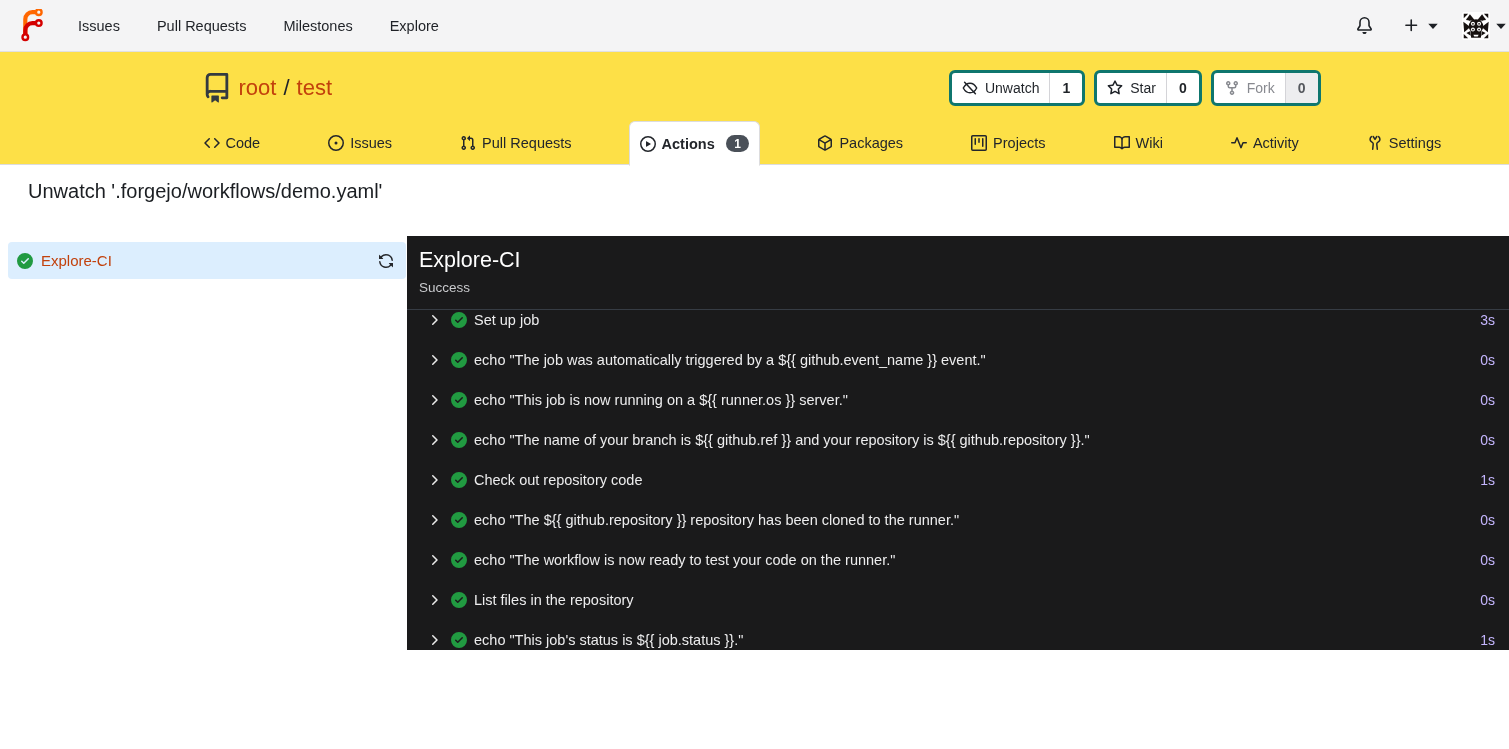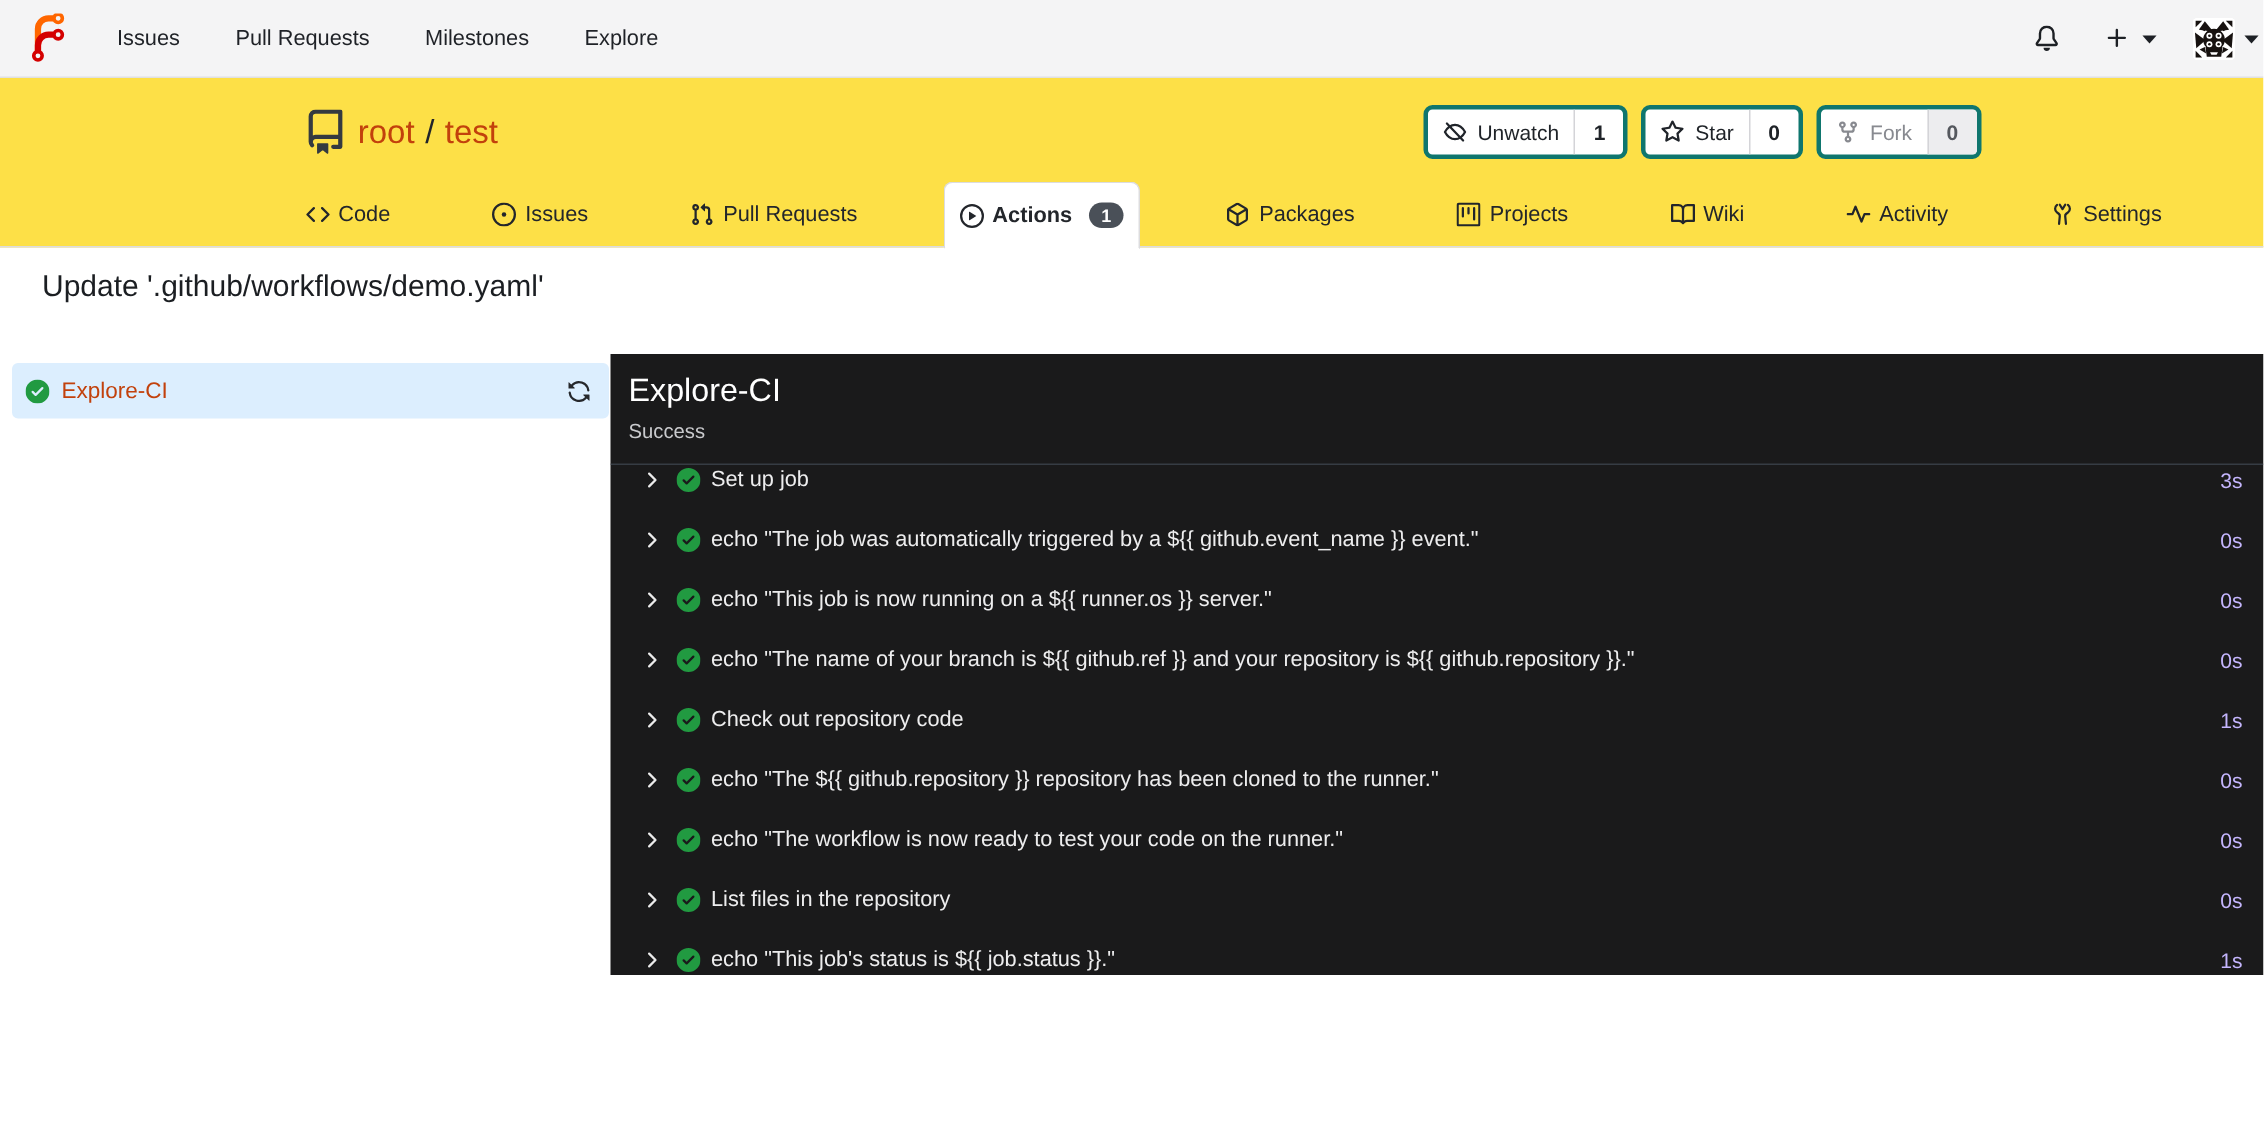--- a/index.html
+++ b/index.html
@@ -281,21 +281,21 @@
             <path d="M6.2 1.5 L8 4.4 L9.8 1.5"></path>
           </svg>
         <span>Settings</span>
       </span>
     </div>
   </div>
 </header>
 
 <main>
   <div class="run-header">
-    <h1 class="run-title">Update '.github/workflows/demo.yaml'</h1>
+    <h1 class="run-title">Unwatch '.forgejo/workflows/demo.yaml'</h1>
   </div>
   <div class="run-body">
     <aside class="jobs-sidebar">
       <div class="job-item">
         <svg class="icon-green" width="16" height="16" viewBox="0 0 16 16" fill="currentColor" fill-rule="evenodd">
             <path d="M8 16A8 8 0 1 1 8 0a8 8 0 0 1 0 16Zm3.78-9.72a.751.751 0 0 0-.018-1.042.751.751 0 0 0-1.042-.018L6.75 9.19 5.28 7.72a.751.751 0 0 0-1.042.018.751.751 0 0 0-.018 1.042l2 2a.75.75 0 0 0 1.06 0Z"></path>
           </svg>
         <span class="job-label">Explore-CI</span>
         <svg class="job-refresh" width="16" height="16" viewBox="0 0 16 16" fill="currentColor">
             <path d="M1.705 8.005a.75.75 0 0 1 .834.656 5.5 5.5 0 0 0 9.592 2.97l-1.204-1.204a.25.25 0 0 1 .177-.427h3.646a.25.25 0 0 1 .25.25v3.646a.25.25 0 0 1-.427.177l-1.38-1.38A7.002 7.002 0 0 1 1.05 8.84a.75.75 0 0 1 .656-.834ZM8 2.5a5.487 5.487 0 0 0-4.131 1.869l1.204 1.204A.25.25 0 0 1 4.896 6H1.25A.25.25 0 0 1 1 5.75V2.104a.25.25 0 0 1 .427-.177l1.38 1.38A7.002 7.002 0 0 1 14.95 7.16a.75.75 0 0 1-1.49.178A5.5 5.5 0 0 0 8 2.5Z"></path>

